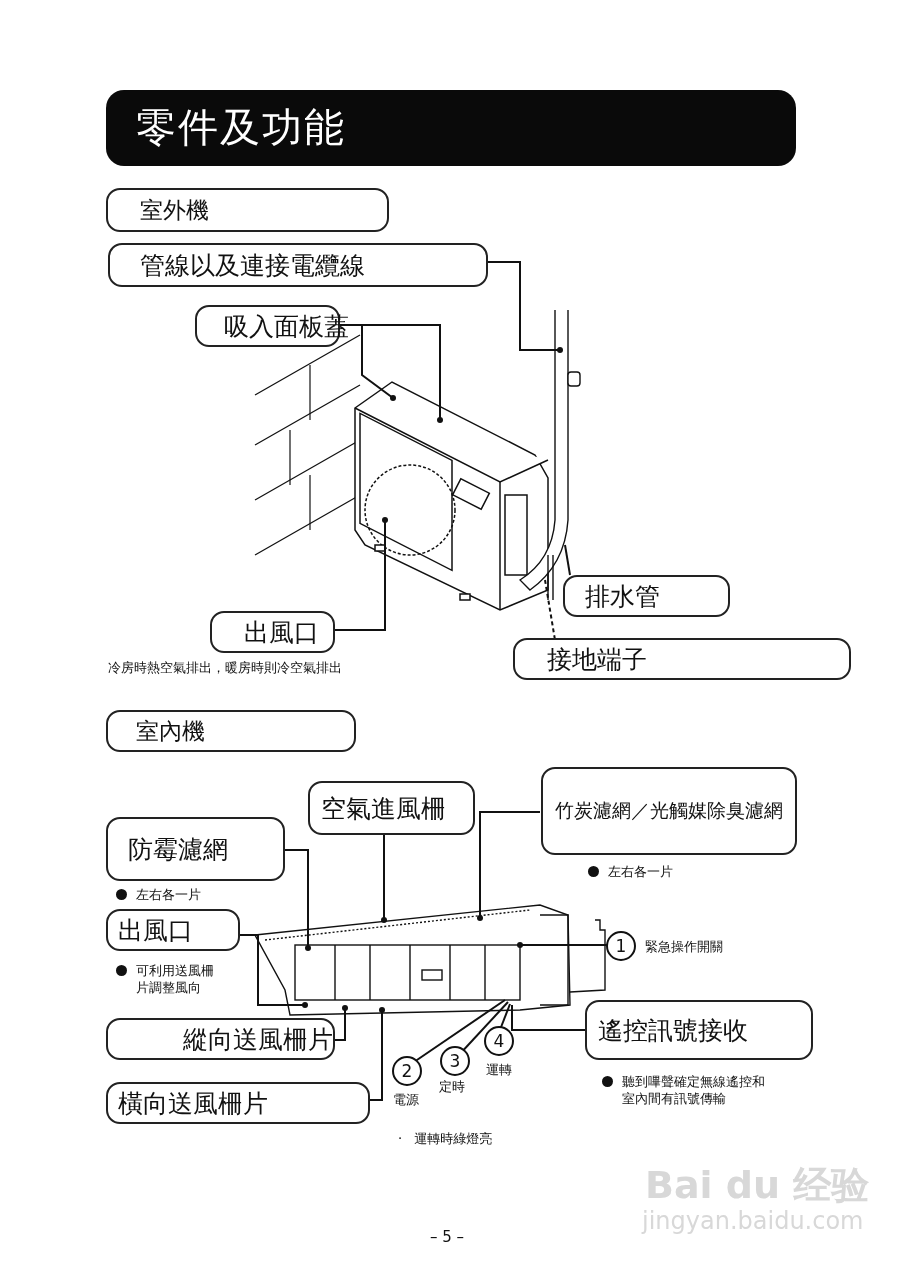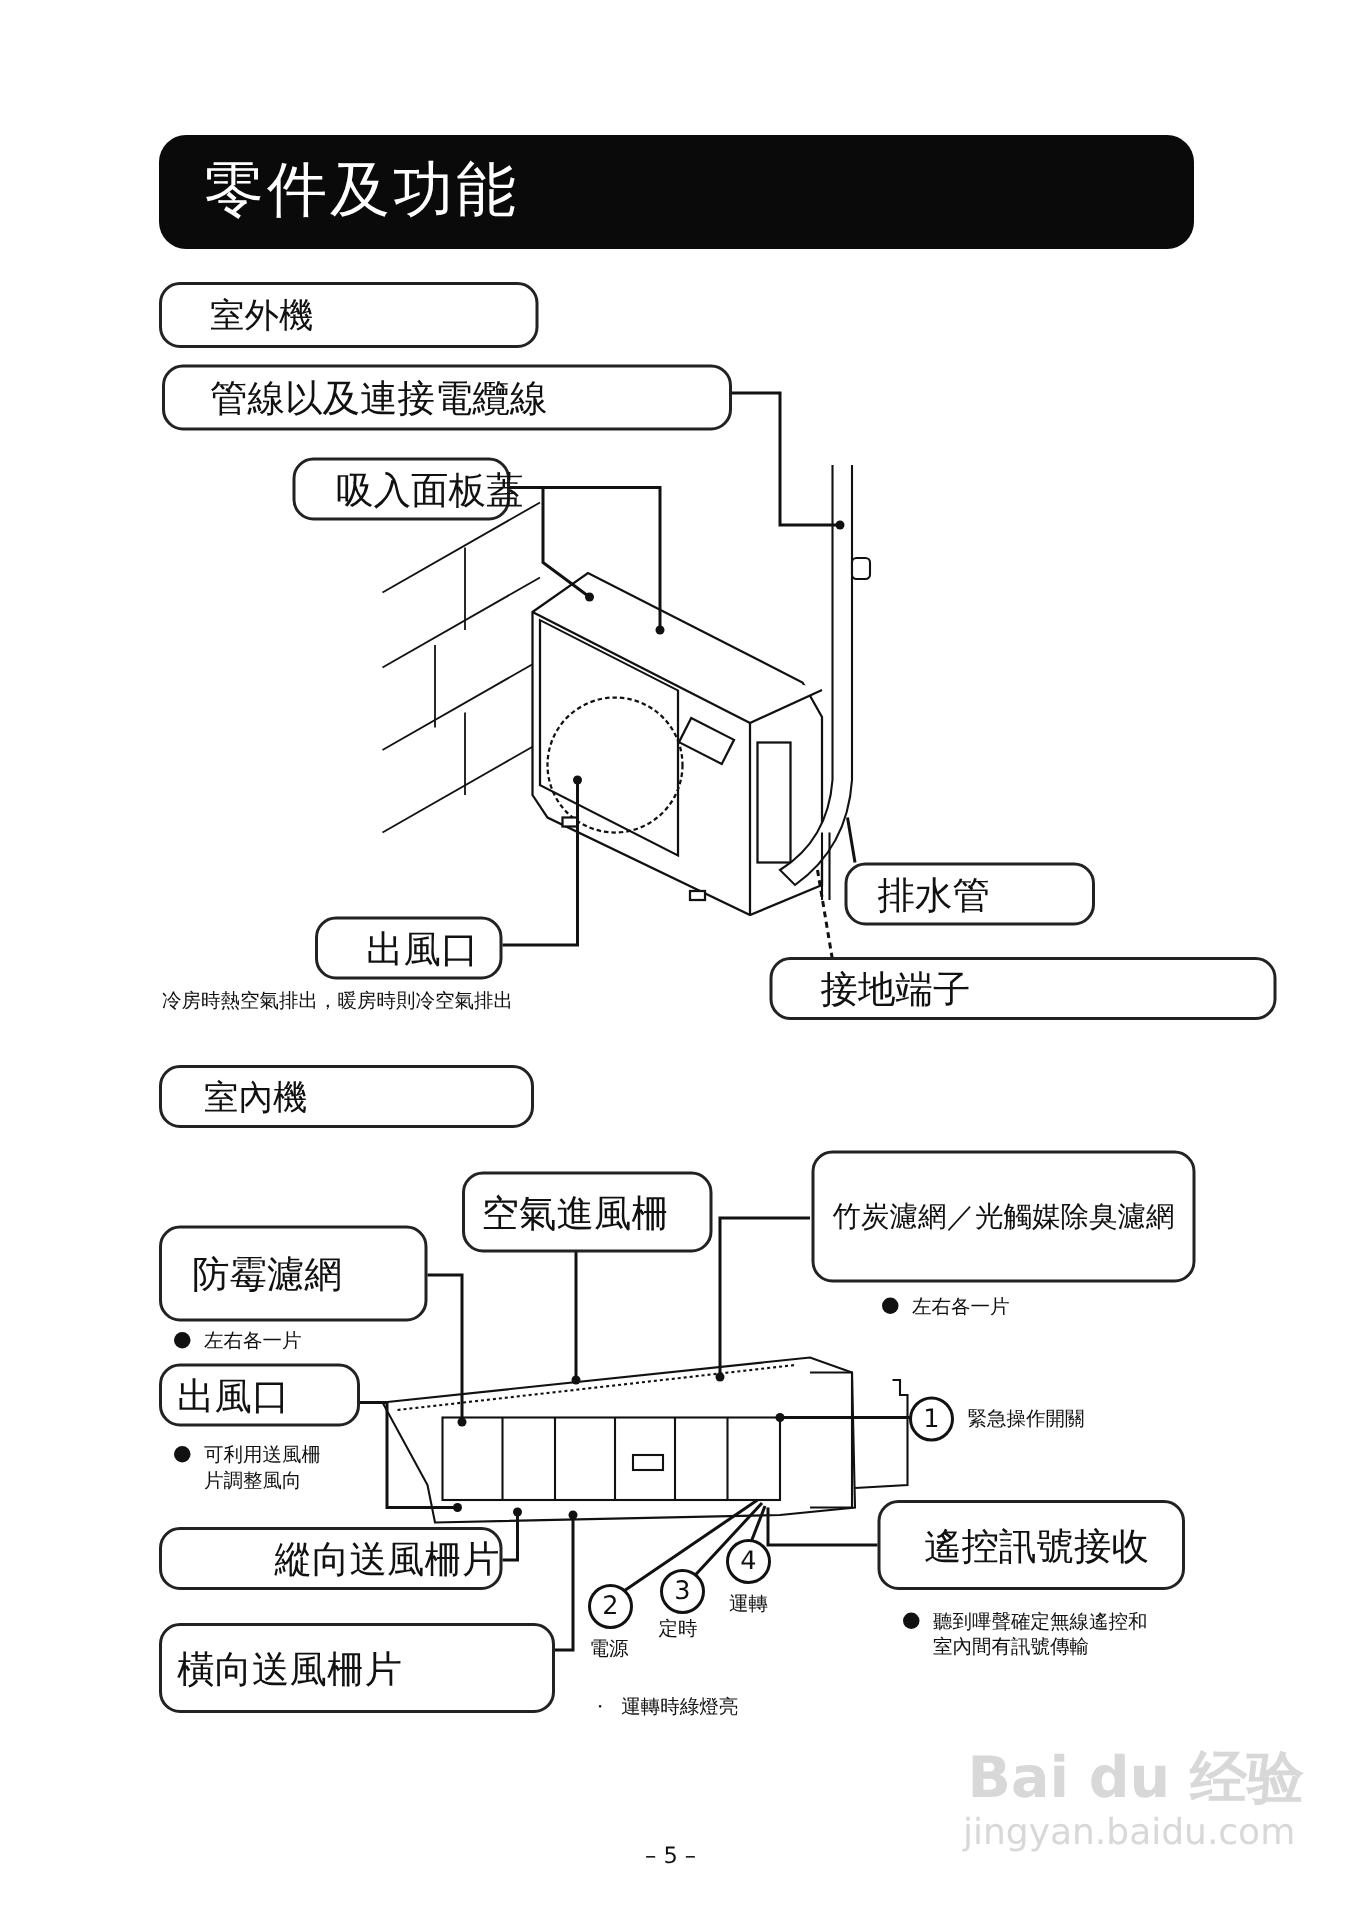--- a/index.html
+++ b/index.html
@@ -100,21 +100,21 @@
     <circle cx="308" cy="948" r="3"></circle>
       <circle cx="384" cy="920" r="3"></circle>
     <circle cx="480" cy="918" r="3"></circle>
       <circle cx="305" cy="1005" r="3"></circle>
     <circle cx="345" cy="1008" r="3"></circle>
       <circle cx="382" cy="1010" r="3"></circle>
     <circle cx="520" cy="945" r="3"></circle>
   </g>
 </svg>
 
-<div class="box section" style="left:106px;top:188px;width:253px;height:44px;padding-left:32px;">
+<div class="box section" style="left:106px;top:188px;width:283px;height:44px;padding-left:32px;">
   <span>室外機</span>
 </div>
 <div class="box" style="left:108px;top:243px;width:380px;height:44px;padding-left:30px;">
   <span>管線以及連接電纜線</span>
 </div>
 <div class="box" style="left:195px;top:305px;width:145px;height:42px;padding-left:27px;">
   <span>吸入面板蓋</span>
 </div>
 <div class="box" style="left:210px;top:611px;width:125px;height:42px;padding-left:32px;">
   <span>出風口</span>
@@ -148,24 +148,24 @@
 <div class="box" style="left:106px;top:909px;width:134px;height:42px;padding-left:10px;">
   <span>出風口</span>
 </div>
 <div class="note" style="left:116px;top:962px;">
   <span class="bullet"></span><span>可利用送風柵</span><br>
   <span style="padding-left:20px;">片調整風向</span>
 </div>
 <div class="box" style="left:106px;top:1018px;width:229px;height:42px;padding-left:10px;justify-content:flex-end;">
   <span>縱向送風柵片</span>
 </div>
-<div class="box" style="left:106px;top:1082px;width:264px;height:60px;padding-left:10px;">
+<div class="box" style="left:106px;top:1082px;width:264px;height:42px;padding-left:10px;">
   <span>橫向送風柵片</span>
 </div>
-<div class="box" style="left:585px;top:1000px;width:205px;height:60px;padding-left:29px;font-family:Liberation Serif, serif;">
+<div class="box" style="left:585px;top:1000px;width:228px;height:60px;padding-left:11px;font-family:Liberation Serif, serif;">
   <span>遙控訊號接收</span>
 </div>
 <div class="note" style="left:602px;top:1073px;">
   <span class="bullet"></span><span>聽到嗶聲確定無線遙控和</span><br>
   <span style="padding-left:20px;">室內間有訊號傳輸</span>
 </div>
 
 <div class="circ" style="left:606px;top:931px;">1</div>
 <div class="note" style="left:645px;top:938px;">緊急操作開關</div>
 <div class="circ" style="left:392px;top:1056px;">2</div>

